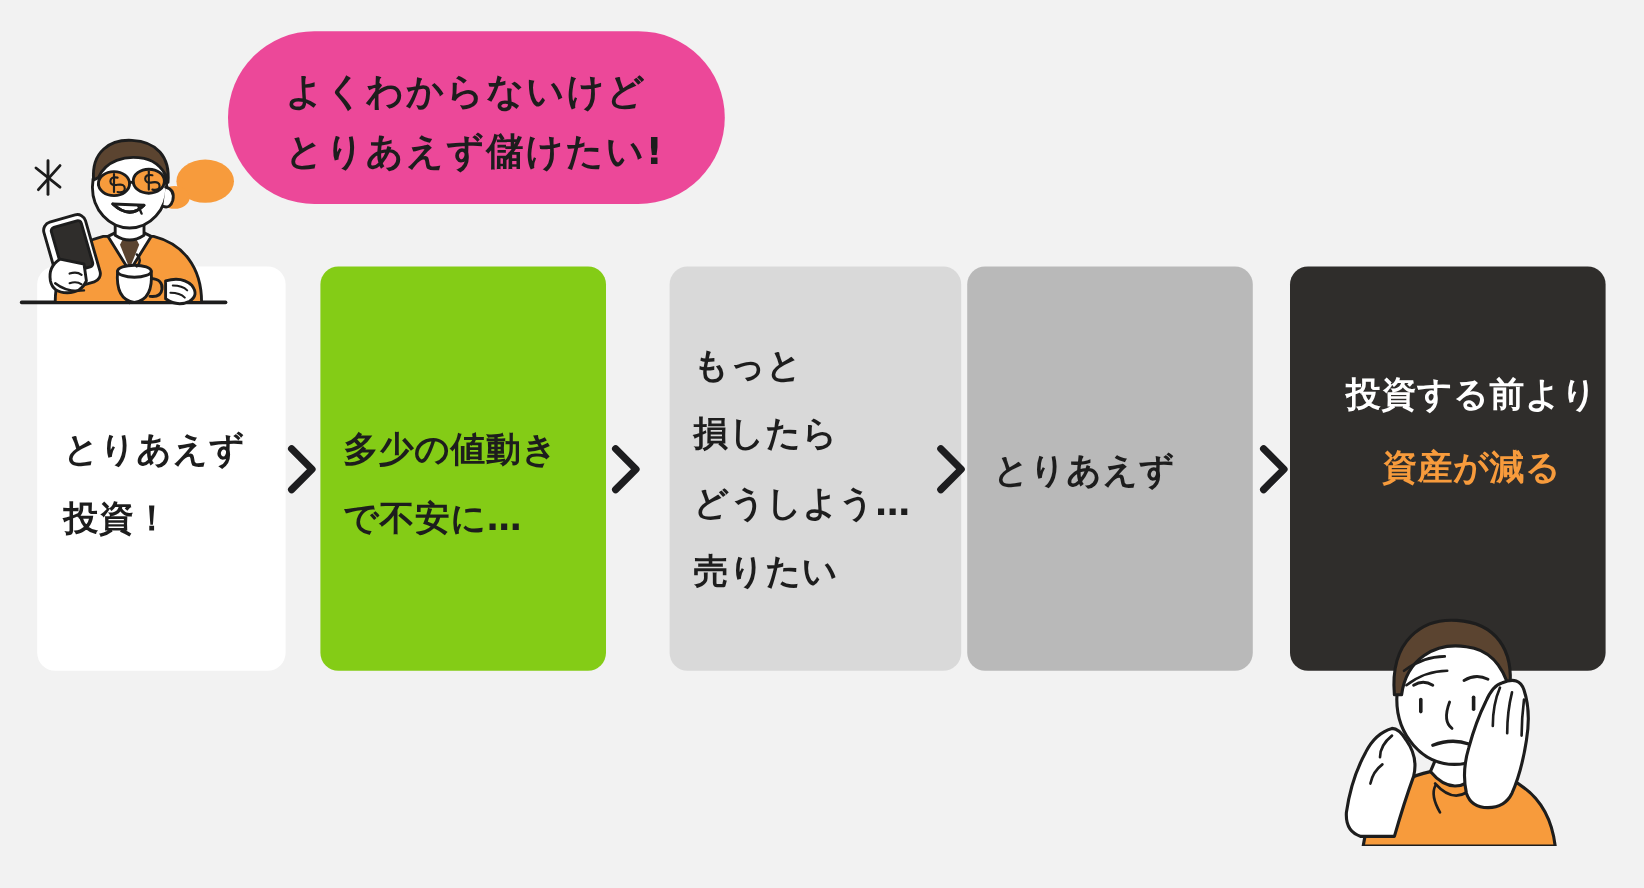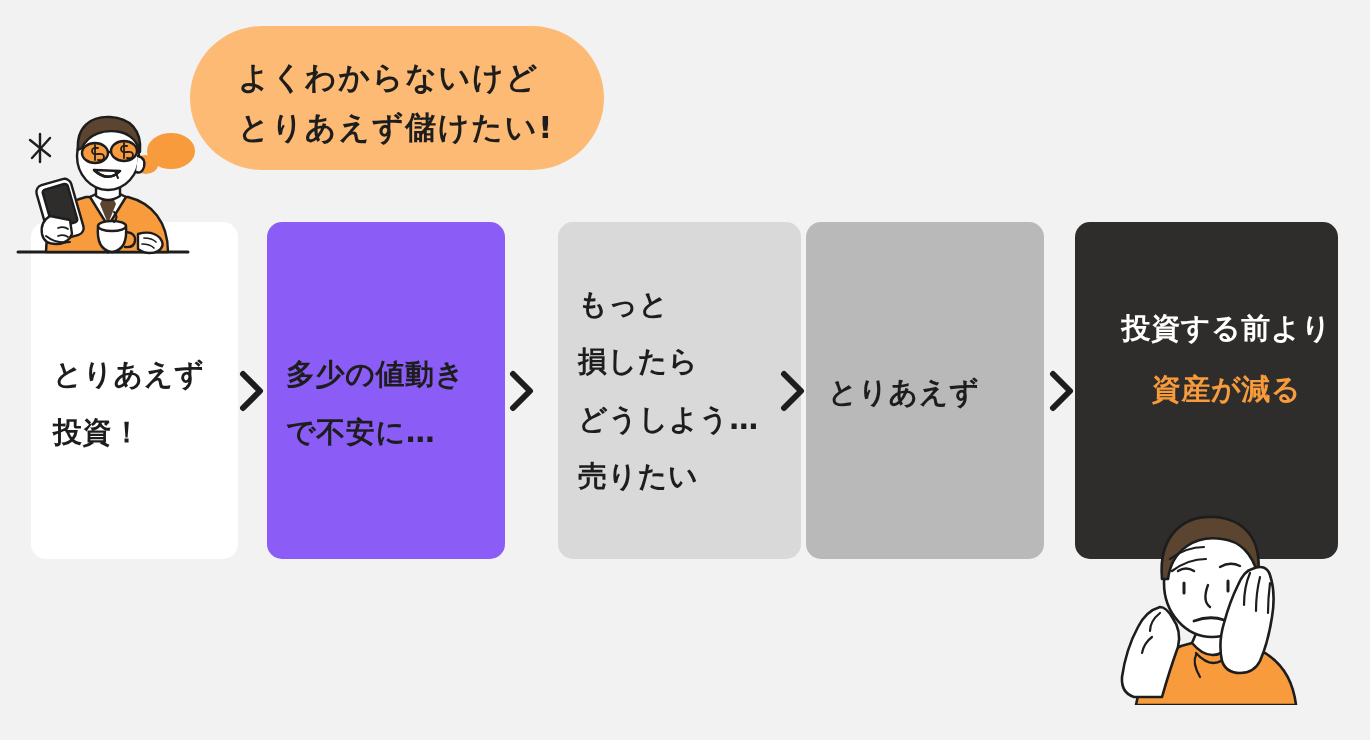--- a/index.html
+++ b/index.html
@@ -21,21 +21,21 @@
     height: 740px;
   }
 
   
   .thought-bubble {
     position: absolute;
     left: 190px;
     top: 26px;
     width: 414px;
     height: 144px;
-    background: #fdba74;
+    background: #ec4899;
     border-radius: 72px;
     box-sizing: border-box;
     padding: 26px 34px 0 48px;
   }
   .thought-line {
     color: #1d1d1d;
     font-size: 31px;
     font-weight: 700;
     line-height: 1.62;
     letter-spacing: 0.055em;
@@ -71,21 +71,21 @@
     justify-content: center;
   }
   .card-text {
     font-size: 29px;
     font-weight: 700;
     line-height: 1.98;
     letter-spacing: 0.02em;
     white-space: nowrap;
   }
   .card.c1 { left: 31px;   width: 207px; background: #ffffff; padding-left: 22px; }
-  .card.c2 { left: 267px;  width: 238px; background: #8b5cf6; padding-left: 19px; justify-content: center; }
+  .card.c2 { left: 267px;  width: 238px; background: #84cc16; padding-left: 19px; justify-content: center; }
   .card.c3 { left: 535px;  width: 243px; background: #d9d9d9; padding-left: 20px; margin-left: 23px; }
   .card.c4 { left: 806px;  width: 238px; background: #b9b9b9; padding-left: 22px; }
   .card.c5 { left: 1075px; width: 263px; background: #2f2d2b; padding-left: 0; align-items: center; }
 
   .card.c1 .card-text,
   .card.c2 .card-text,
   .card.c3 .card-text,
   .card.c4 .card-text { color: #1d1d1d; }
 
   .card.c5 .card-text {

